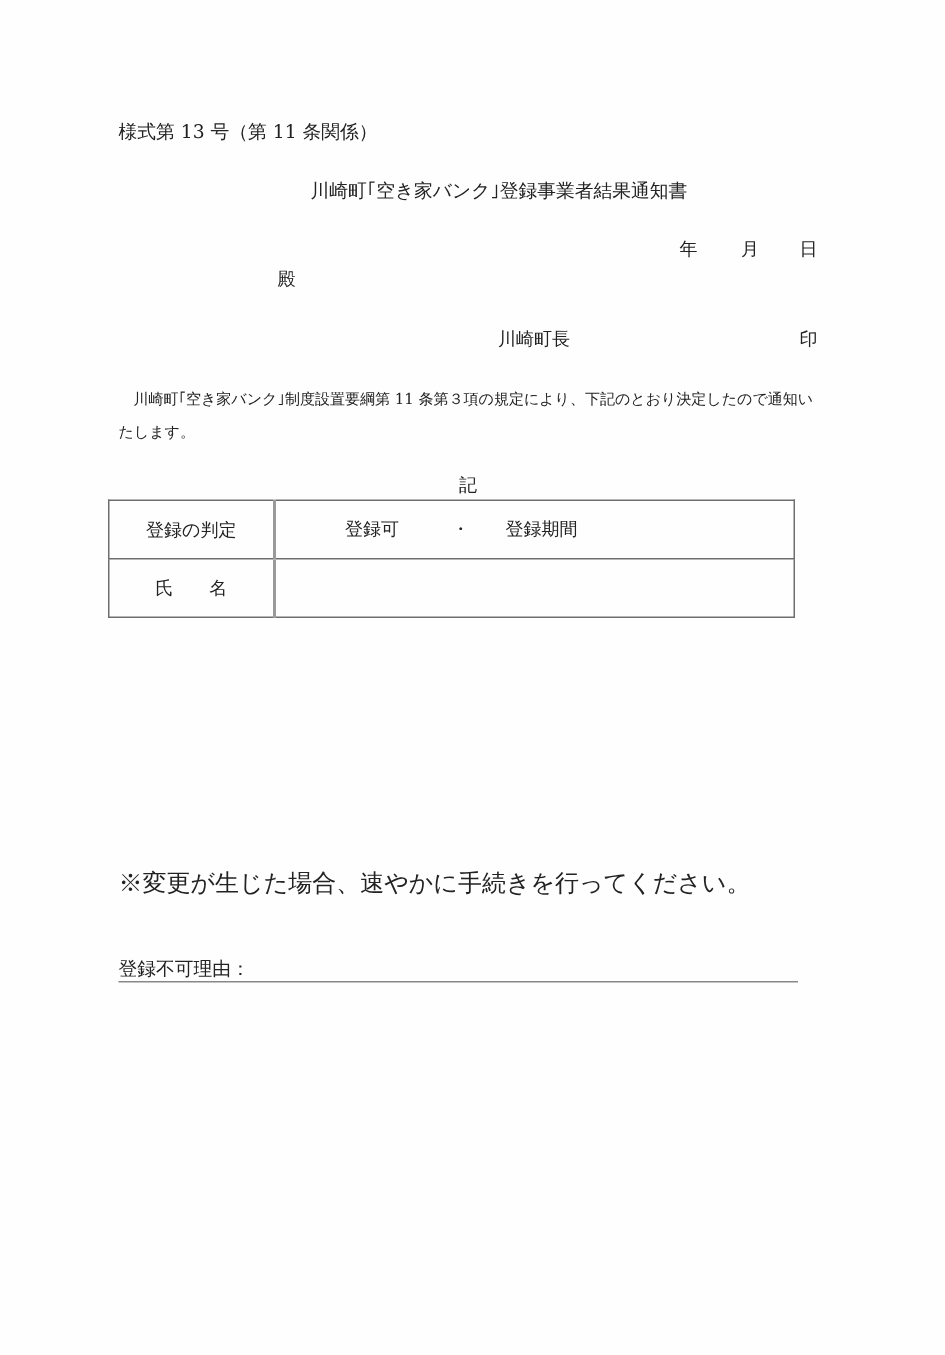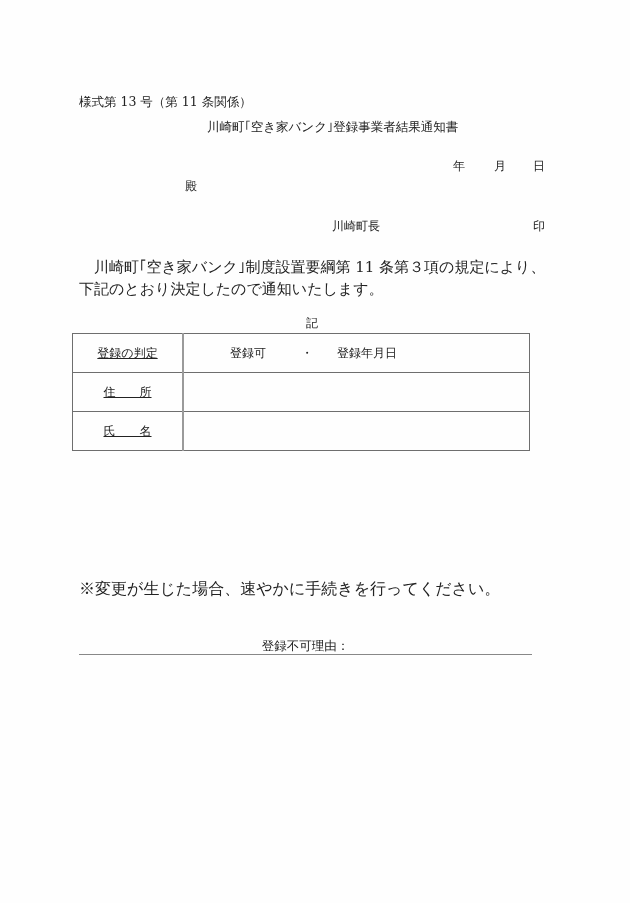--- a/index.html
+++ b/index.html
@@ -2,40 +2,40 @@
 <html><head>
   <meta charset="utf-8">
   <style>
     html, body { margin: 0; padding: 0; }
     body {
       width: 630px; height: 903px; background: #fefefe; position: relative;
       font-family: "DejaVu Serif", "Liberation Serif", serif; color: #222;
       font-size: 12px; overflow: hidden;
     }
     .abs { position: absolute; white-space: nowrap; line-height: 1; }
-    .form-no { left: 79px; top: 96px; font-size: 12.5px; }
+    .form-no { left: 79px; top: 82px; font-size: 12.5px; }
     .title { left: 177px; top: 121px; font-size: 12.5px; margin-left: 30px; }
     .date-y { left: 453px; top: 160px; }
     .date-m { left: 494px; top: 160px; }
     .date-d { left: 533px; top: 160px; }
     .addressee { left: 185px; top: 180px; }
     .sender { left: 332px; top: 220px; text-align: center; }
     .seal { left: 533px; top: 220px; }
-    .body-text { left: 79px; top: 256px; width: 470px; white-space: normal; line-height: 22px; font-size: 15px; }
+    .body-text { left: 79px; top: 256px; width: 470px; white-space: normal; line-height: 22px; font-size: 10px; }
     .ki { left: 306px; top: 317px; }
     table.record {
       position: absolute; left: 72px; top: 333px; width: 458px;
       border-collapse: collapse; font-size: 12px;
     }
-    table.record td { border: 1px solid #6e6e6e; height: 38px; padding: 0; text-decoration: underline; }
+    table.record td { border: 1px solid #6e6e6e; height: 38px; padding: 0; }
     table.record td.label { width: 109px; border-right: 2px solid #9a9a9a; text-align: center; }
     table.record td.val { position: relative; margin-left: 43px; }
     .inline { position: absolute; top: 50%; transform: translateY(-50%); white-space: nowrap; }
     .note { left: 79px; top: 581px; font-size: 16px; }
-    .reason-wrap { left: 79px; top: 640px; width: 453px; border-bottom: 1.5px solid #888; height: 14px; text-align: center; }
+    .reason-wrap { left: 79px; top: 640px; width: 453px; border-bottom: 1.5px solid #888; height: 14px; }
     .reason-label { font-size: 12.5px; }
     .spaced { letter-spacing: 2px; }
   </style>
 </head>
 <body>
 
 <div class="abs form-no">様式第 13 号（第 11 条関係）</div>
 <div class="abs title">川崎町｢空き家バンク｣登録事業者結果通知書</div>
 
 <div class="abs date-y">年</div>
@@ -49,26 +49,22 @@
 <div class="abs body-text">　川崎町｢空き家バンク｣制度設置要綱第 11 条第３項の規定により、下記のとおり決定したので通知いたします。</div>
 <div class="abs ki">記</div>
 
 <table class="record">
   <tbody>
       <tr>
     <td class="label">登録の判定</td>
     <td class="val">
       <span class="inline" style="left:46px">登録可</span>
       <span class="inline" style="left:117px">・</span>
-      <span class="inline" style="left:153px">登録年月日</span>
+      <span class="inline" style="left:153px">登録期間</span>
     </td>
-  </tr>
-  <tr>
-    <td class="label">住　　所</td>
-    <td class="val"></td>
   </tr>
   <tr>
     <td class="label">氏　　名</td>
     <td class="val"></td>
   </tr>
 </tbody>
   </table>
 
 <div class="abs note">※変更が生じた場合、速やかに手続きを行ってください。</div>
 

